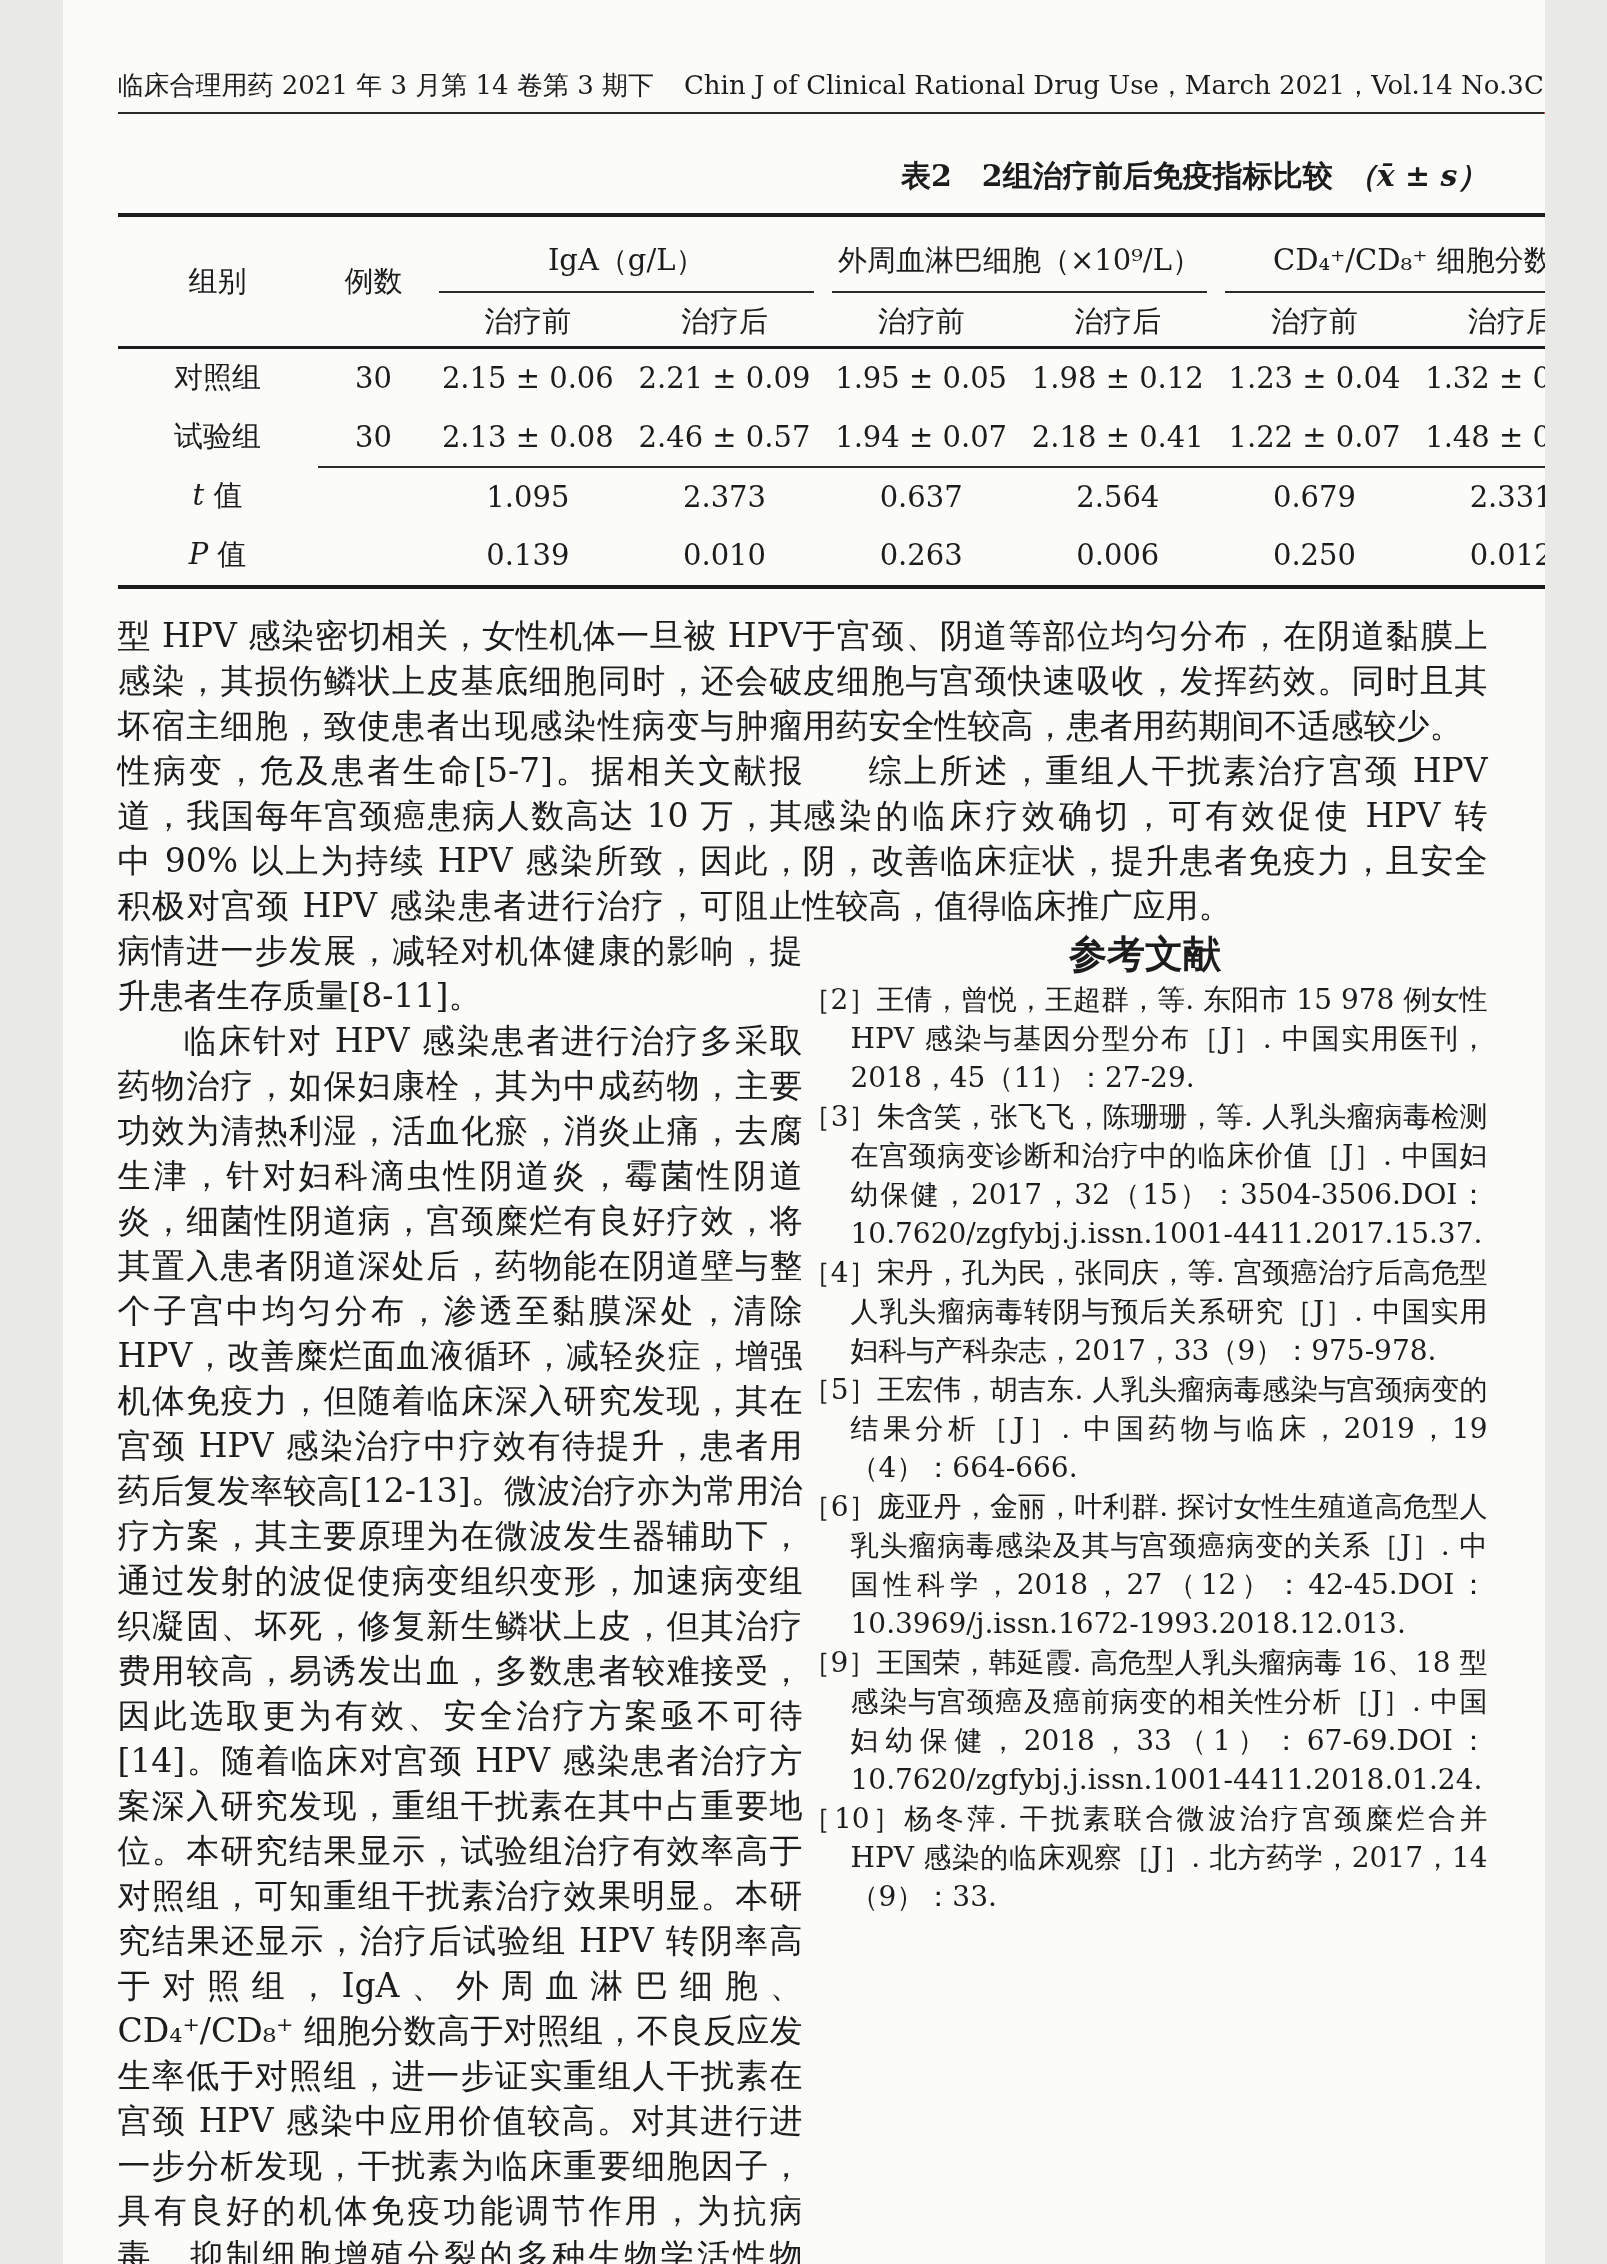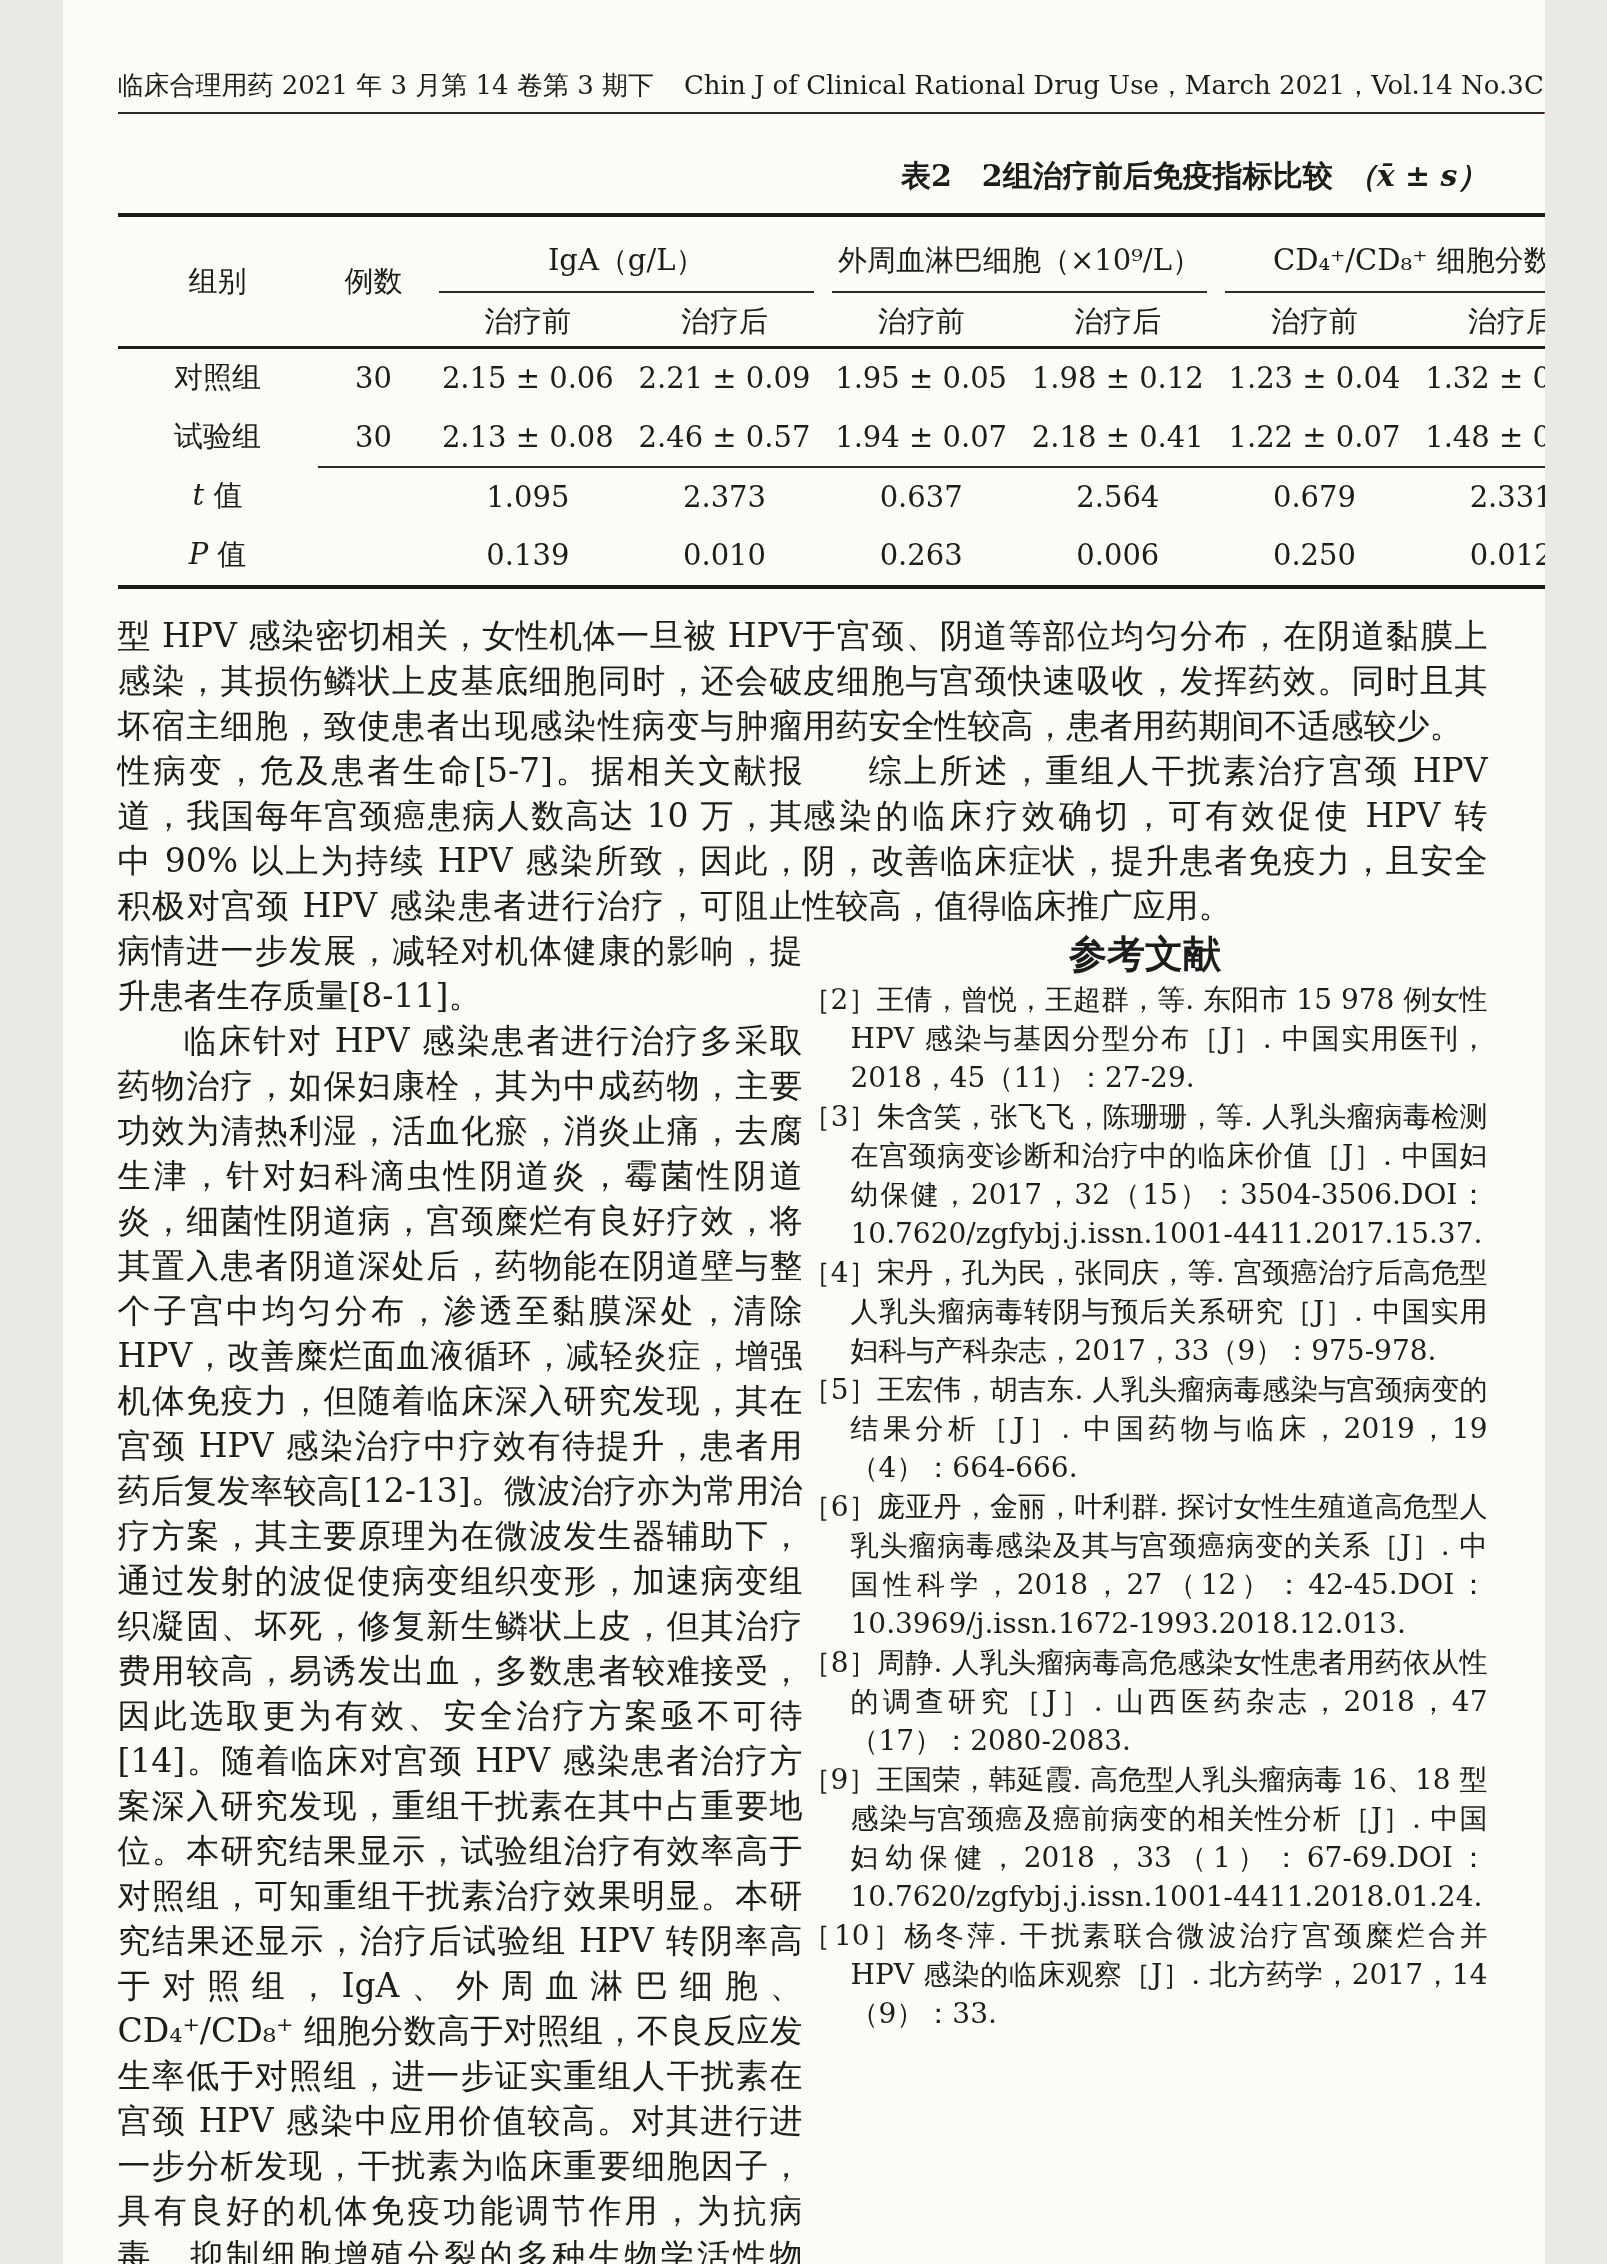--- a/index.html
+++ b/index.html
@@ -158,21 +158,20 @@
       <p class="ind">综上所述，重组人干扰素治疗宫颈 HPV 感染的临床疗效确切，可有效促使 HPV 转阴，改善临床症状，提升患者免疫力，且安全性较高，值得临床推广应用。</p>
 
       <div class="refhead">参考文献</div>
 
       <ol class="refs">
         <li>［2］王倩，曾悦，王超群，等. 东阳市 15 978 例女性 HPV 感染与基因分型分布［J］. 中国实用医刊，2018，45（11）：27-29.</li>
         <li>［3］朱含笑，张飞飞，陈珊珊，等. 人乳头瘤病毒检测在宫颈病变诊断和治疗中的临床价值［J］. 中国妇幼保健，2017，32（15）：3504-3506.DOI：10.7620/zgfybj.j.issn.1001-4411.2017.15.37.</li>
         <li>［4］宋丹，孔为民，张同庆，等. 宫颈癌治疗后高危型人乳头瘤病毒转阴与预后关系研究［J］. 中国实用妇科与产科杂志，2017，33（9）：975-978.</li>
         <li>［5］王宏伟，胡吉东. 人乳头瘤病毒感染与宫颈病变的结果分析［J］. 中国药物与临床，2019，19（4）：664-666.</li>
         <li>［6］庞亚丹，金丽，叶利群. 探讨女性生殖道高危型人乳头瘤病毒感染及其与宫颈癌病变的关系［J］. 中国性科学，2018，27（12）：42-45.DOI：10.3969/j.issn.1672-1993.2018.12.013.</li>
-        <li>［8］周静. 人乳头瘤病毒高危感染女性患者用药依从性的调查研究［J］. 山西医药杂志，2018，47（17）：2080-2083.</li>
         <li>［9］王国荣，韩延霞. 高危型人乳头瘤病毒 16、18 型感染与宫颈癌及癌前病变的相关性分析［J］. 中国妇幼保健，2018，33（1）：67-69.DOI：10.7620/zgfybj.j.issn.1001-4411.2018.01.24.</li>
         <li>［10］杨冬萍. 干扰素联合微波治疗宫颈糜烂合并 HPV 感染的临床观察［J］. 北方药学，2017，14（9）：33.</li>
 
       </ol>
 
     </div>
 
   </div>
 
 </div>

